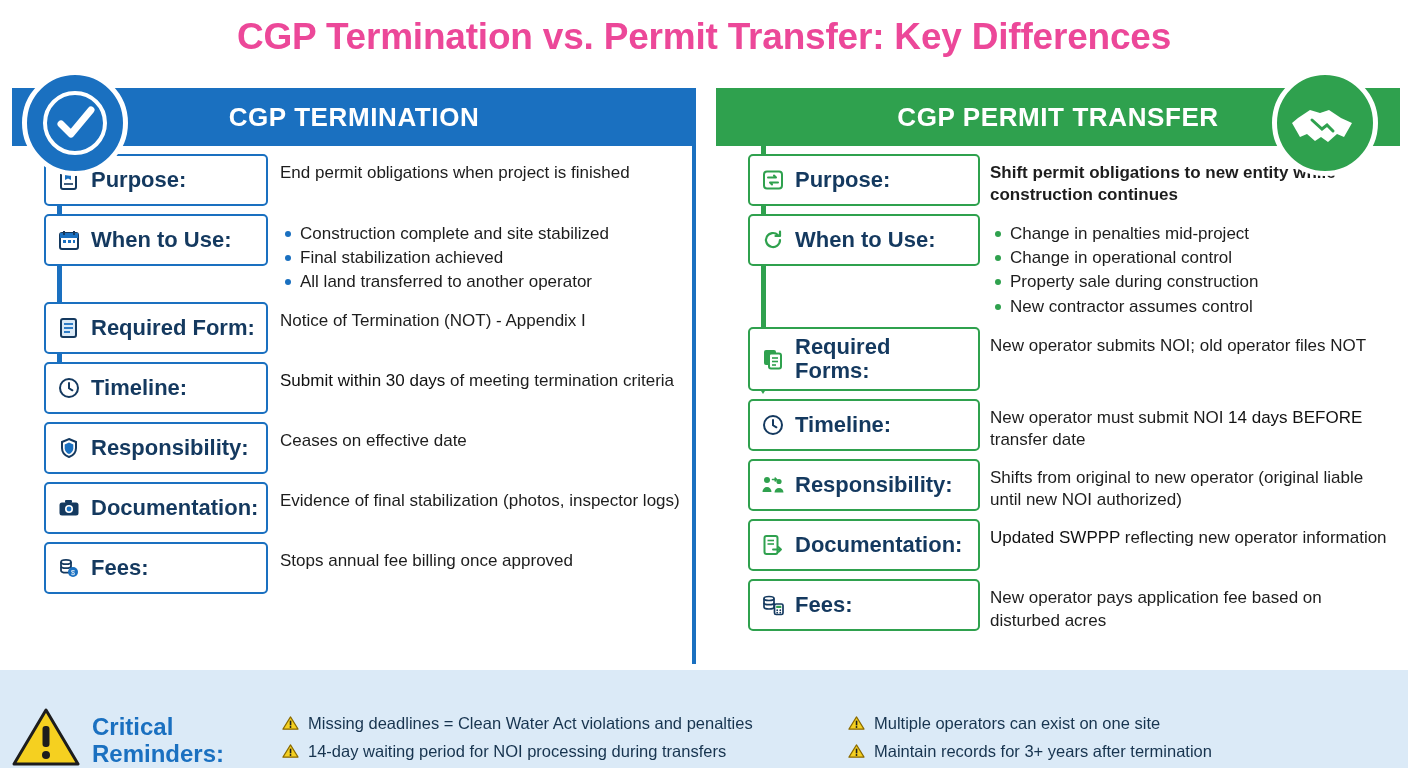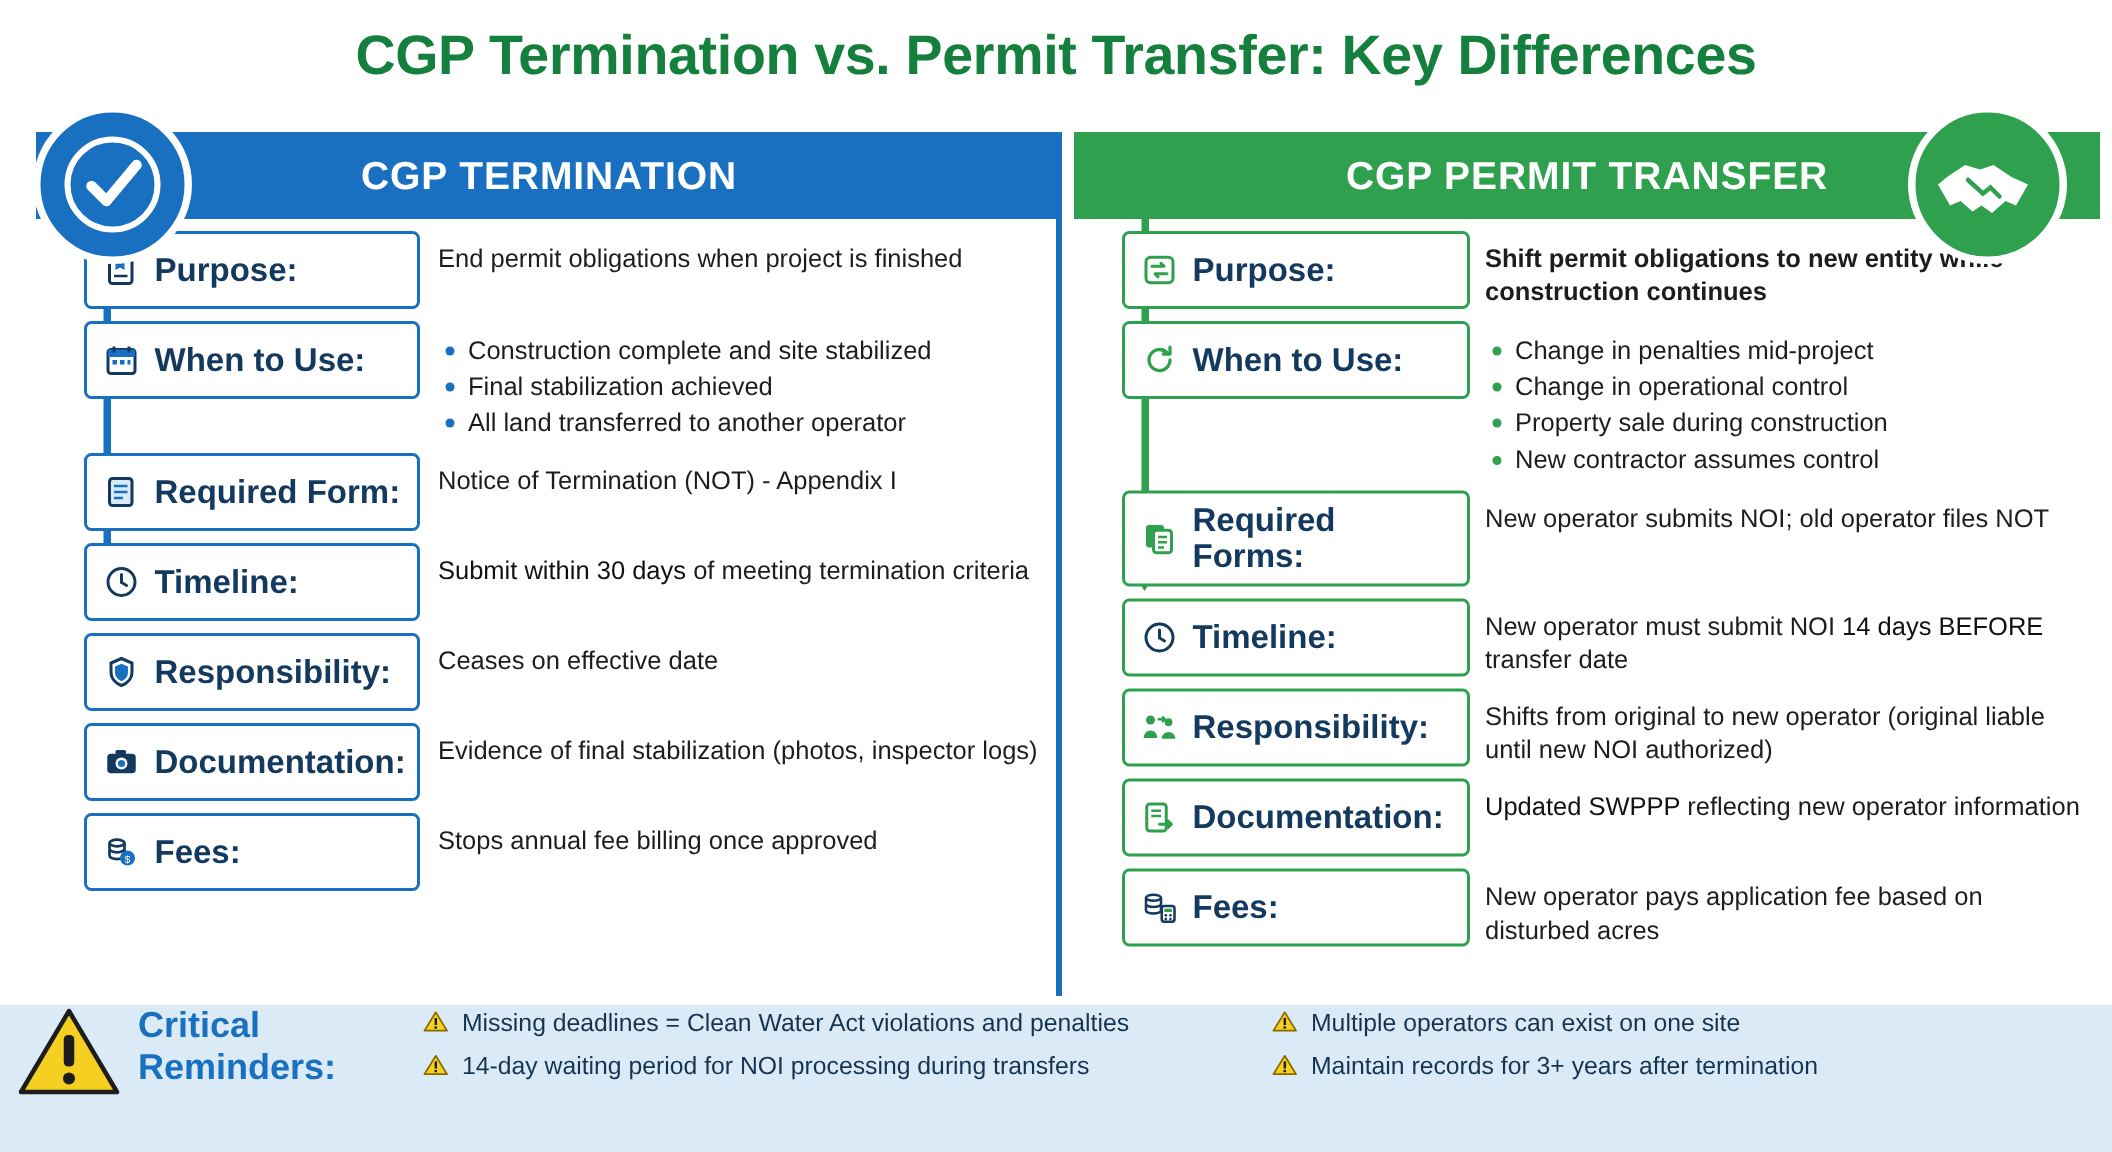--- a/index.html
+++ b/index.html
@@ -16,32 +16,32 @@
     background: #ffffff;
   }
 
   
   .title {
     position: absolute;
     top: 16px; left: 0; width: 1408px;
     text-align: center;
     font-size: 37px;
     font-weight: bold;
-    color: #15803d;
+    color: #ec4899;
     letter-spacing: -0.2px;
   }
 
   
   .col {
     position: absolute;
     top: 88px;
     width: 684px;
     height: 576px;
   }
-  .col-left  { left: 24px; }
+  .col-left  { left: 12px; }
   .col-right { left: 716px; }
 
   .col-header {
     position: relative;
     height: 58px;
     display: flex;
     align-items: center;
     justify-content: center;
     color: #ffffff;
     font-size: 26px;
@@ -164,21 +164,21 @@
     border: 5px solid #ffffff;
   }
 
   
   .footer {
     position: absolute;
     left: 0; top: 670px;
     width: 1408px; height: 98px;
     background: #dbeaf7;
     display: flex;
-    align-items: flex-start;
+    align-items: flex-end;
   }
   .footer-warning-icon {
     flex: 0 0 auto;
     width: 92px;
     display: flex; align-items: center; justify-content: center;
   }
   .footer-title {
     flex: 0 0 auto;
     width: 190px;
     font-size: 24px;

